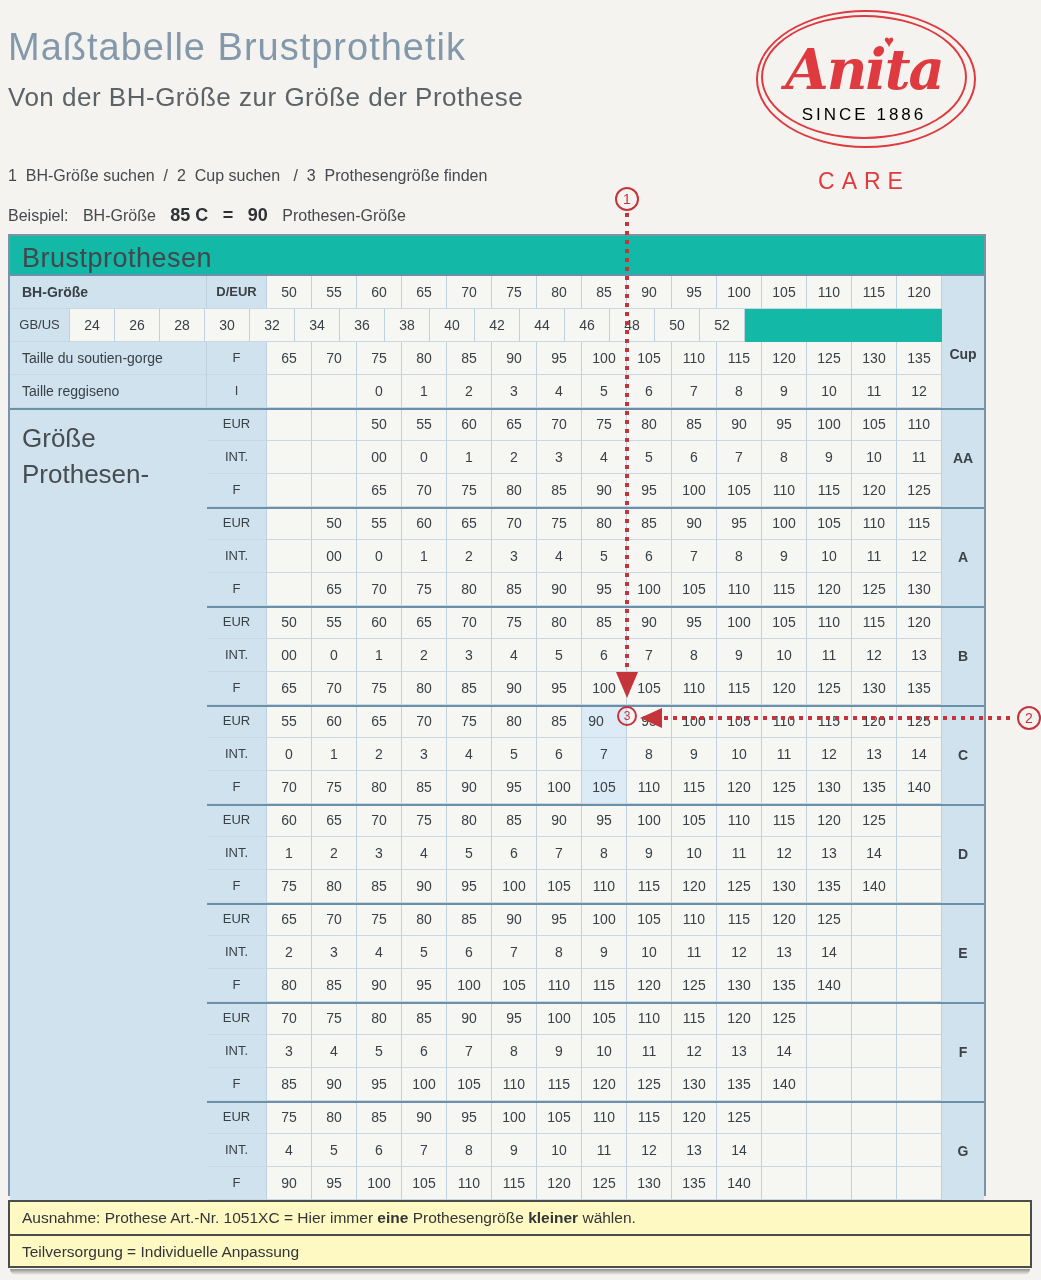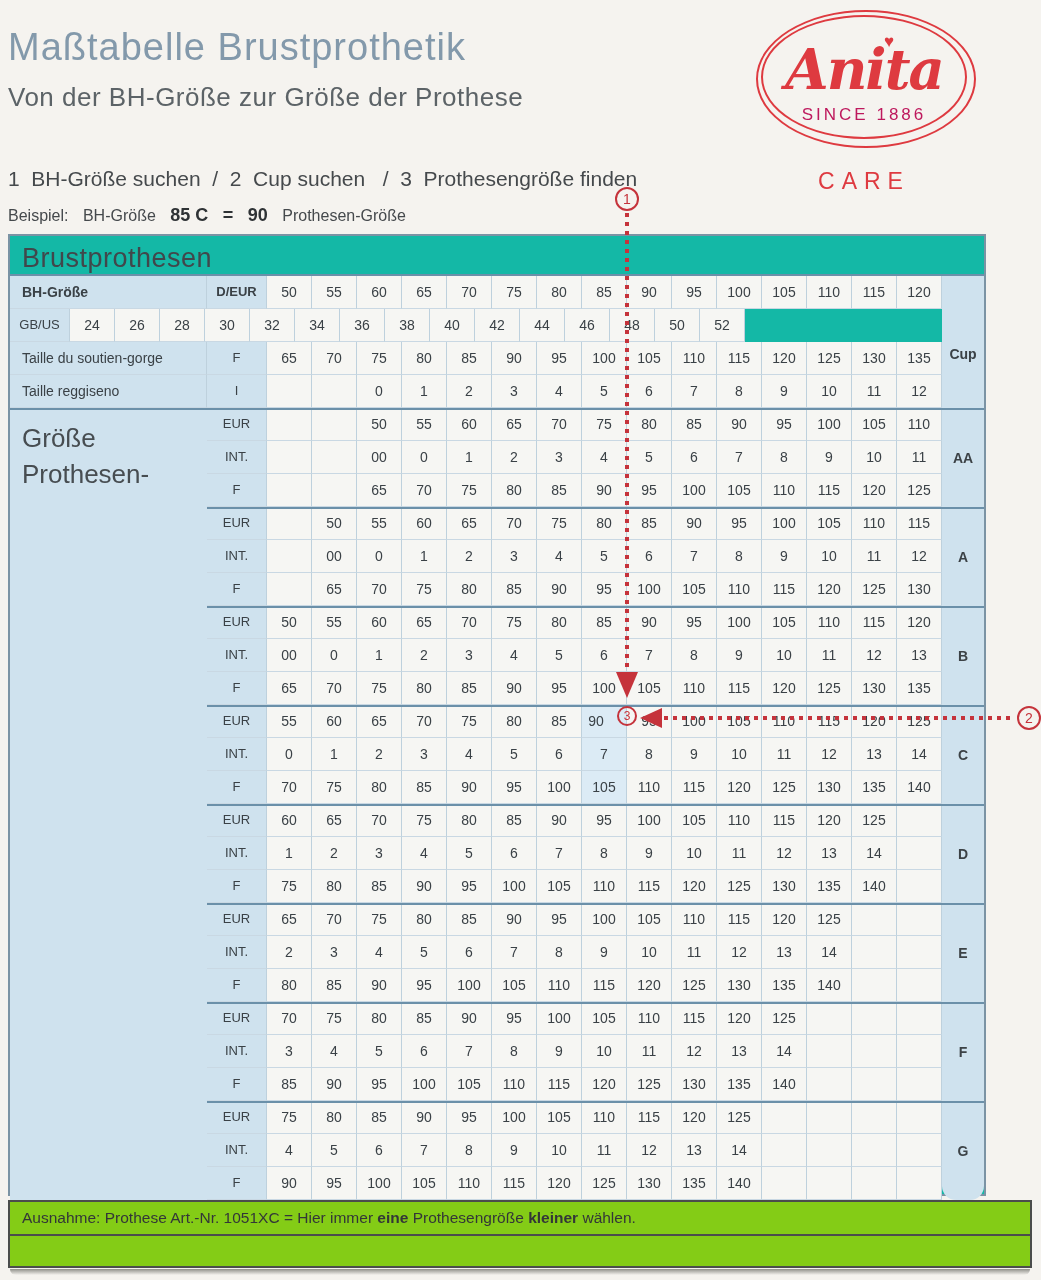--- a/index.html
+++ b/index.html
@@ -6,34 +6,34 @@
   body{
     width:1041px;height:1280px;position:relative;
     background:#f5f3ef;
     font-family:"Liberation Sans", sans-serif;
     color:#3a4146;
   }
   .abs{position:absolute;margin-top:6px;}
   
   #page-title{left:8px;top:20px;font-size:38px;font-weight:400;color:#8399ab;letter-spacing:1px;}
   #page-subtitle{left:8px;top:76px;font-size:26px;font-weight:400;color:#5c6367;letter-spacing:.5px;}
-  #steps-line{left:8px;top:161px;font-size:21px;color:#45494c;white-space:pre;}
+  #steps-line{left:8px;top:161px;font-size:16px;color:#45494c;white-space:pre;}
   #example-line{left:8px;top:199px;font-size:16px;color:#45494c;}
   #example-line .seg{margin-right:10px;}
   #example-line .b{font-weight:bold;font-size:18px;color:#2e3235;}
   
   #logo{left:756px;top:4px;width:222px;height:190px;}
   .oval-outer{position:absolute;left:0;top:0;width:216px;height:134px;border:2px solid #de3a40;border-radius:50%;}
   .oval-inner{position:absolute;left:5px;top:5px;width:202px;height:120px;border:2px solid #de3a40;border-radius:50%;}
   .brand{position:absolute;left:0;top:26px;width:216px;text-align:center;
          font-family:"DejaVu Serif", serif;font-style:italic;font-weight:bold;
          font-size:56px;color:#de3a40;letter-spacing:-2px;}
   .brand-heart{position:absolute;left:128px;top:22px;color:#de3a40;font-size:17px;}
   .since{position:absolute;left:0;top:95px;width:216px;text-align:center;
-         font-size:17px;color:#be185d;letter-spacing:3px;}
+         font-size:17px;color:#000000;letter-spacing:3px;}
   .care{position:absolute;left:0;top:158px;width:216px;text-align:center;
         font-size:23px;color:#de3a40;letter-spacing:7px;font-weight:400;}
   
   #main-box{left:8px;top:228px;width:978px;height:962px;border:2px solid #7b93a4;
             background:#14b8a6;box-sizing:border-box;}
   #bra-heading{left:12px;top:1px;font-size:27px;color:#41474b;letter-spacing:.5px;}
   .darkline{background:#6b90a9;height:2px;z-index:3;}
   .trow{display:flex;}
   .cell{box-sizing:border-box;height:33px;line-height:32px;text-align:center;
         font-size:14px;color:#3a4146;border-right:1px solid #bed1dd;
@@ -44,21 +44,21 @@
   .trow.boldrow .label,.trow.boldrow .unit{font-weight:bold;}
   .cell.hl{background:#dcebf5;}
   .cell.hl-eur{padding-right:16px;}
   #header-rows{left:0;top:34px;width:932px;}
   #cup-head{left:932px;top:34px;width:42px;height:156px;background:#cfe2ee;
             display:flex;align-items:center;justify-content:center;font-weight:bold;
             font-size:14px;box-sizing:border-box;border-bottom:1px solid #c9d8e3;}
   #left-label{left:0;top:166px;width:197px;height:792px;background:#cfe2ee;box-sizing:border-box;
               padding:12px 0 0 12px;font-size:26px;color:#474d51;line-height:36px;}
   #body-rows{left:197px;top:166px;width:735px;}
-  #letters-col{left:932px;top:166px;width:42px;height:792px;background:#cfe2ee;border-radius:14px;}
+  #letters-col{left:932px;top:166px;width:42px;height:792px;background:#cfe2ee;}
   .letter-cell{height:99px;display:flex;align-items:center;justify-content:center;
                font-size:14px;font-weight:600;color:#3c4246;box-sizing:border-box;}
   
   .rcircle{border:2px solid #c5333b;border-radius:50%;color:#c5333b;
            display:flex;align-items:center;justify-content:center;
            font-size:14px;background:transparent;z-index:6;box-sizing:border-box;}
   #marker-1{left:615px;top:181px;width:24px;height:24px;}
   #marker-2{left:1017px;top:700px;width:24px;height:24px;}
   #marker-3{left:617px;top:700px;width:20px;height:20px;font-size:12px;}
   #vdots{left:625px;top:207px;width:4px;height:459px;z-index:5;
@@ -66,21 +66,21 @@
   #varrow{left:616px;top:666px;width:0;height:0;z-index:5;
           border-left:11px solid transparent;border-right:11px solid transparent;
           border-top:26px solid #c5333b;}
   #harrow{left:640px;top:702px;width:0;height:0;z-index:5;
           border-top:10px solid transparent;border-bottom:10px solid transparent;
           border-right:22px solid #c5333b;}
   #hdots{left:664px;top:710px;width:350px;height:4px;z-index:5;
          background:repeating-linear-gradient(to right,#c5333b 0 4px,transparent 4px 9px);}
   
   #notes-box{left:8px;top:1194px;width:1024px;height:68px;border:2px solid #4b4d4c;
-             background:#84cc16;box-sizing:border-box;}
+             background:#fef9c3;box-sizing:border-box;}
   .note-row{height:32px;line-height:32px;padding-left:12px;font-size:15.5px;color:#333638;}
   .note-row.first{border-bottom:2px solid #4b4d4c;}
   #bottom-shadow{left:10px;top:1263px;width:1020px;height:6px;
                  background:linear-gradient(to bottom,#6e6e68,rgba(245,243,239,0));opacity:.75;
                  border-radius:0 0 6px 6px;}
 </style>
 </head>
 <body>
 
 <div class="abs" id="page-title">Maßtabelle Brustprothetik</div>
@@ -651,14 +651,17 @@
 <div class="abs" id="varrow"></div>
 <div class="abs rcircle" id="marker-3">3</div>
 <div class="abs" id="harrow"></div>
 <div class="abs" id="hdots"></div>
 <div class="abs rcircle" id="marker-2">2</div>
 
 <div class="abs" id="notes-box">
   <div class="note-row first">
     <span>Ausnahme: Prothese Art.-Nr. 1051XC = Hier immer </span><b>eine</b><span> Prothesengröße </span><b>kleiner</b><span> wählen.</span>
   </div>
+  <div class="note-row">
+    <span>Teilversorgung = Individuelle Anpassung</span>
+  </div>
 </div>
 <div class="abs" id="bottom-shadow"></div>
 
 </body></html>

